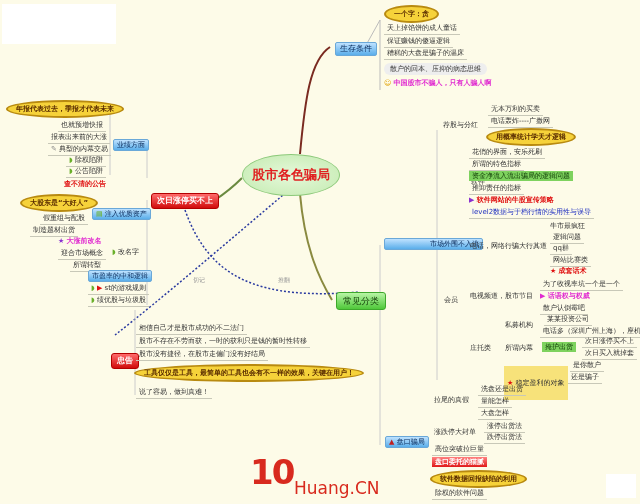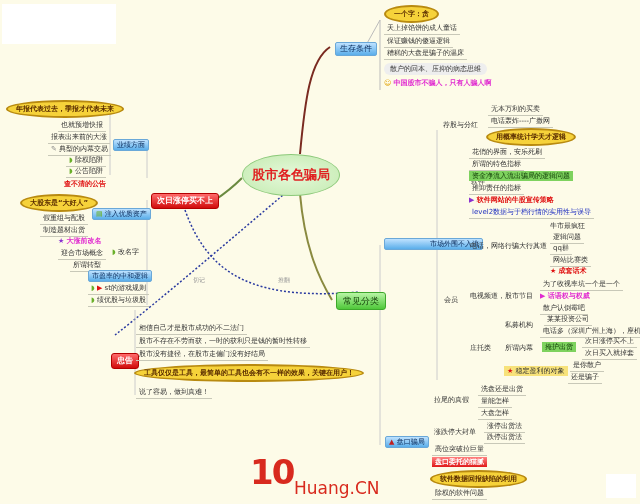--- a/index.html
+++ b/index.html
@@ -17,21 +17,21 @@
   .magenta{color:#e02ad0;font-weight:bold;}
   .redtxt{color:#e01010;font-weight:bold;}
   .bluetxt{color:#2030c0;}
   .central{position:absolute;left:242px;top:154px;width:96px;height:40px;border-radius:50%;background:radial-gradient(#e6f9da,#c3eab0);border:1px solid #8cc97a;color:#e02020;font-weight:bold;font-size:13px;text-align:center;line-height:40px;}
   svg.lines{position:absolute;left:0;top:0;width:640px;height:504px;}
   .logo{position:absolute;left:250px;top:452px;width:140px;height:52px;}
   .logo .ten{position:absolute;left:0;top:0;font-size:34px;font-weight:bold;color:#d82a1e;font-family:"DejaVu Sans",sans-serif;letter-spacing:-2px;}
   .logo .cn{position:absolute;left:44px;top:4px;font-size:18px;color:#555;}
   .logo .dom{position:absolute;left:44px;top:26px;font-size:17px;color:#d82a1e;}
   .pill{background:#eeeeee;border-radius:8px;padding:1px 6px;}
-  .yellowhl{background:#f7e27a;padding:0 3px;}
+  .yellowhl{background:#f7e27a;padding:12px 3px;}
 </style>
 </head>
 <body>
 
 <div class="whitebox"></div>
 <div class="whitebox2"></div>
 
 <svg class="lines">
   <path d="M300 154 C305 100 310 60 330 47" stroke="#7a2a20" stroke-width="2" fill="none"></path>
   <path d="M300 194 C305 250 320 280 332 300" stroke="#8a8a40" stroke-width="2" fill="none"></path>
@@ -145,21 +145,21 @@
   <span>公告陷阱</span>
 </div>
 <div class="n redtxt" style="left:64px;top:179px;">查不清的公告</div>
 
 <div class="n blue" style="left:92px;top:208px;">
   <span style="color:#6ab02a;">▤</span>
   <span>注入优质资产</span>
 </div>
 <div class="n ellipse" style="left:20px;top:194px;">大股东是“大好人”</div>
 <div class="n u" style="left:40px;top:213px;">假重组与配股</div>
-<div class="n u" style="left:40px;top:225px;">制造题材出货</div>
+<div class="n u" style="left:30px;top:225px;">制造题材出货</div>
 
 <div class="n" style="left:112px;top:247px;">
   <span style="color:#6ab02a;">◗</span>
   <span>改名字</span>
 </div>
 <div class="n" style="left:58px;top:236px;">
   <span style="color:#8a30d0;">★</span>
   <span class="magenta">大涨前改名</span>
 </div>
 <div class="n u" style="left:58px;top:248px;">迎合市场概念</div>

